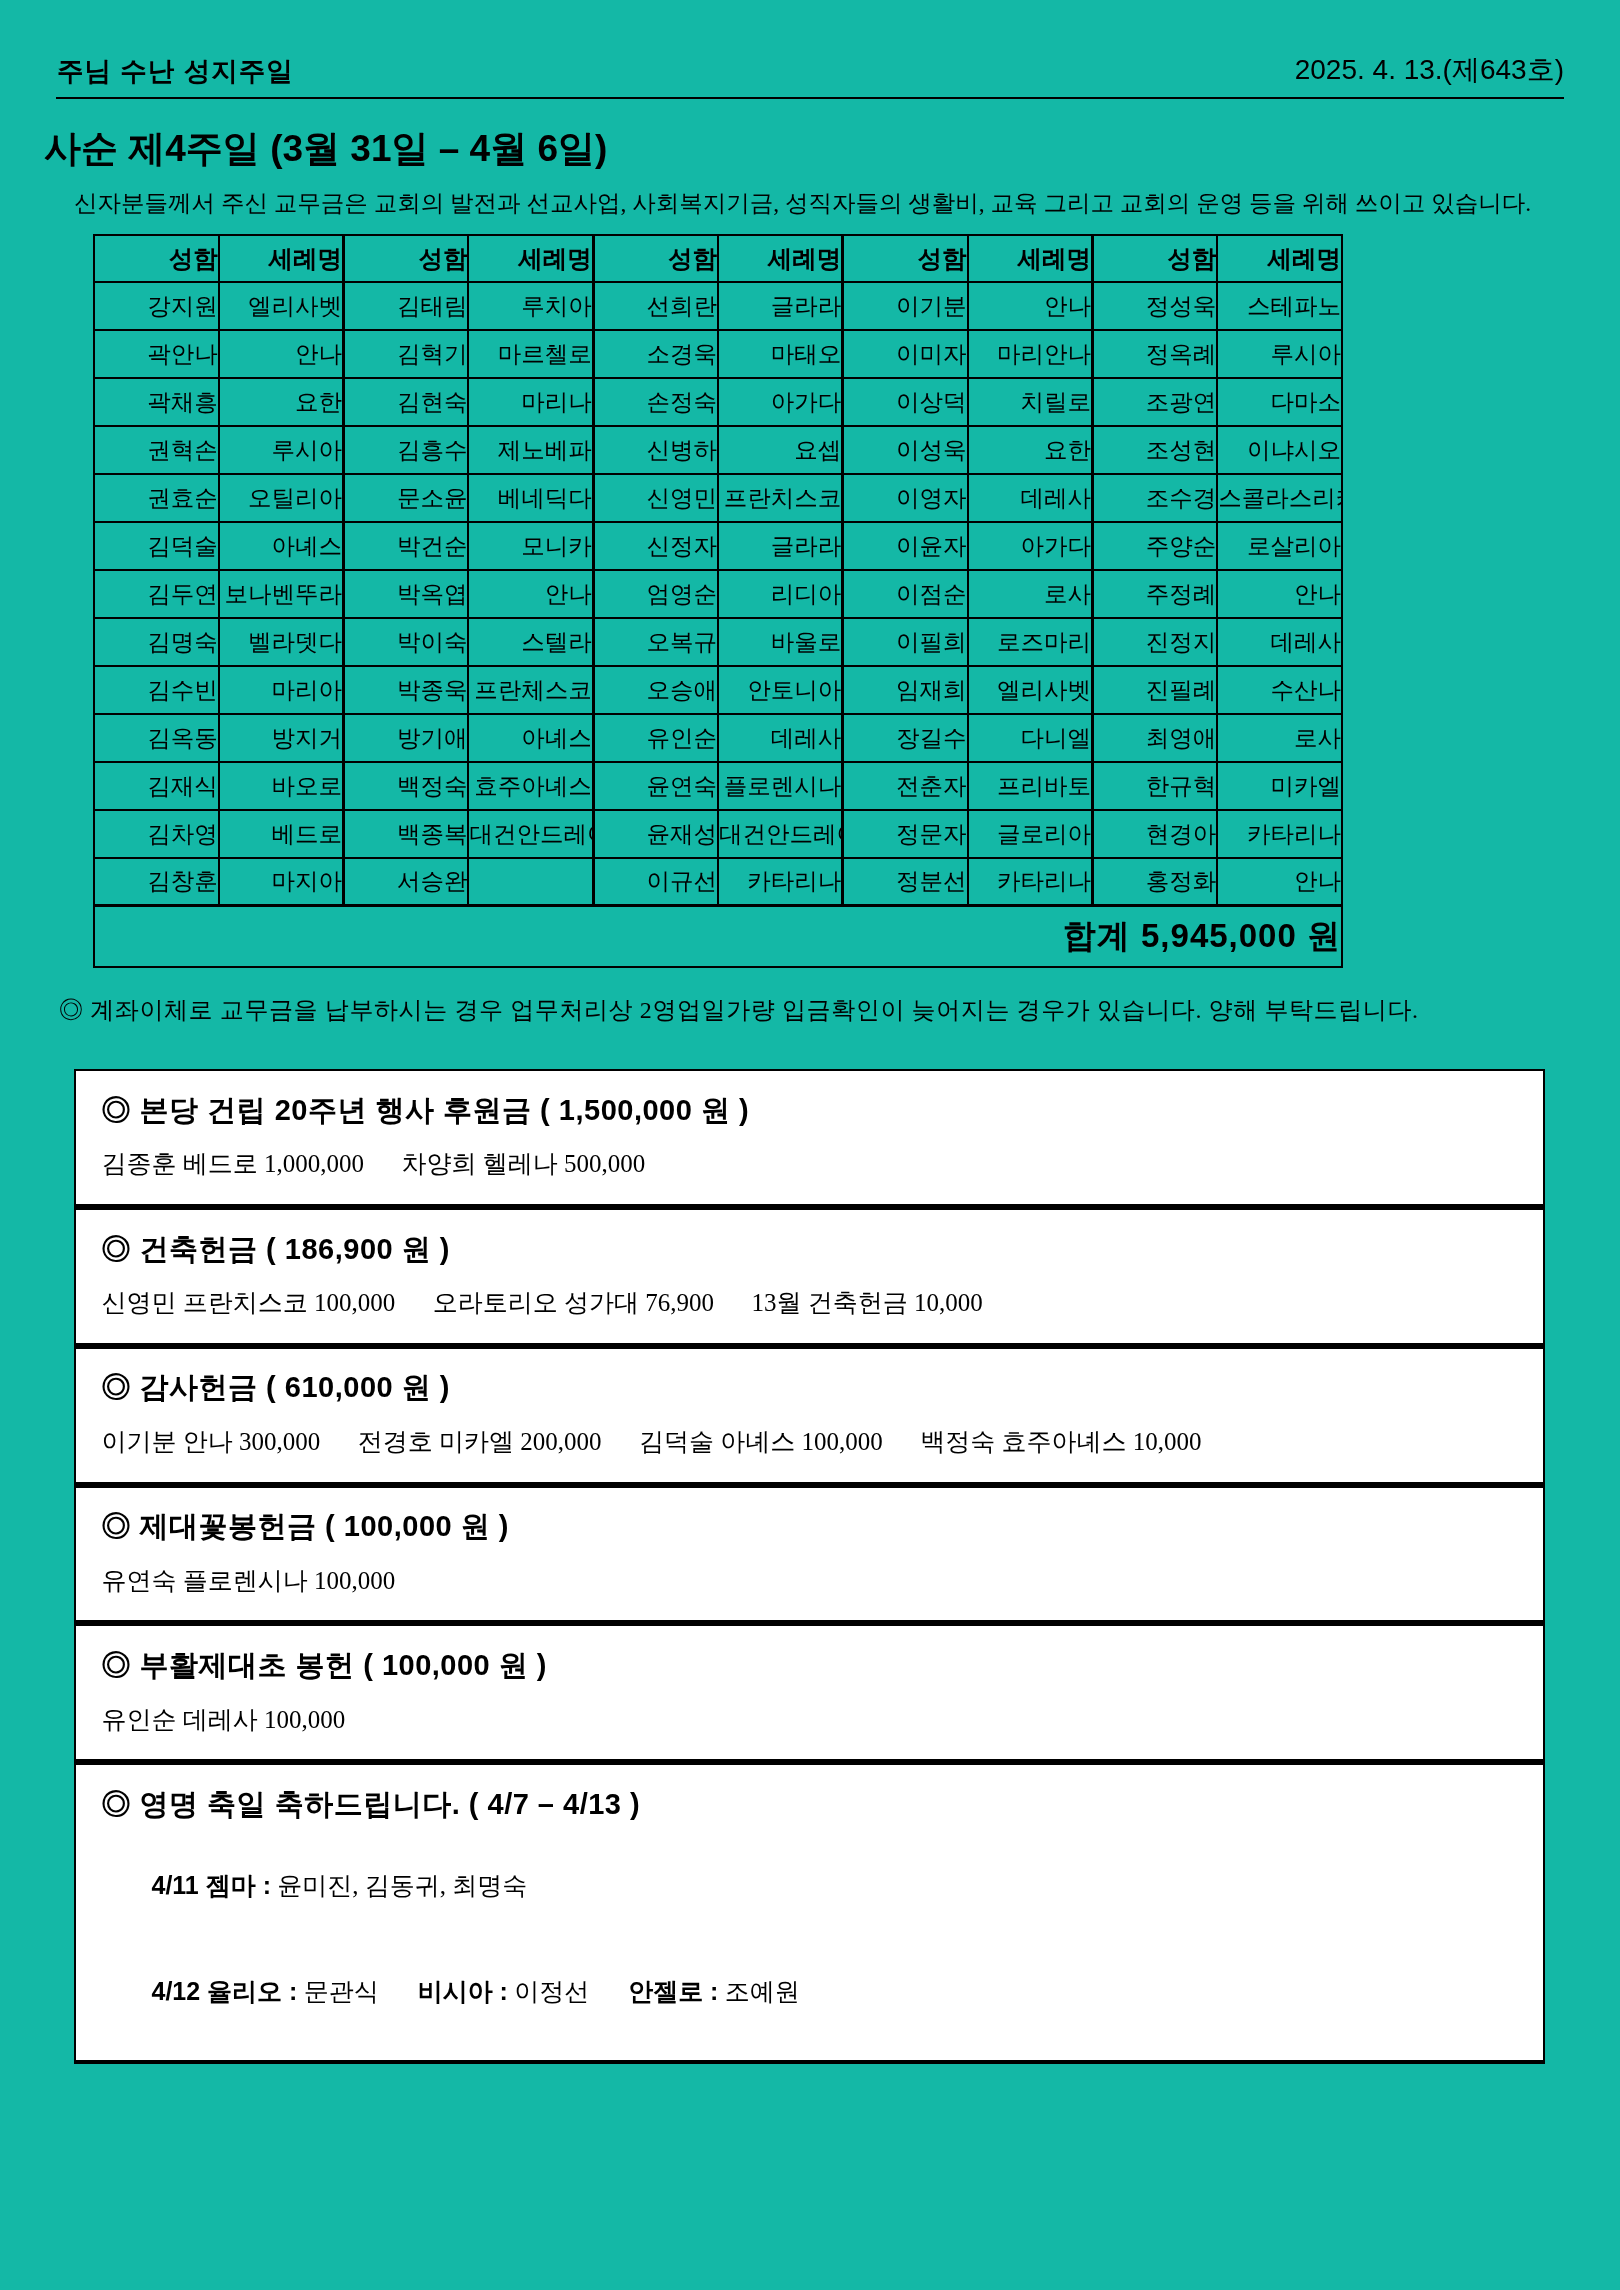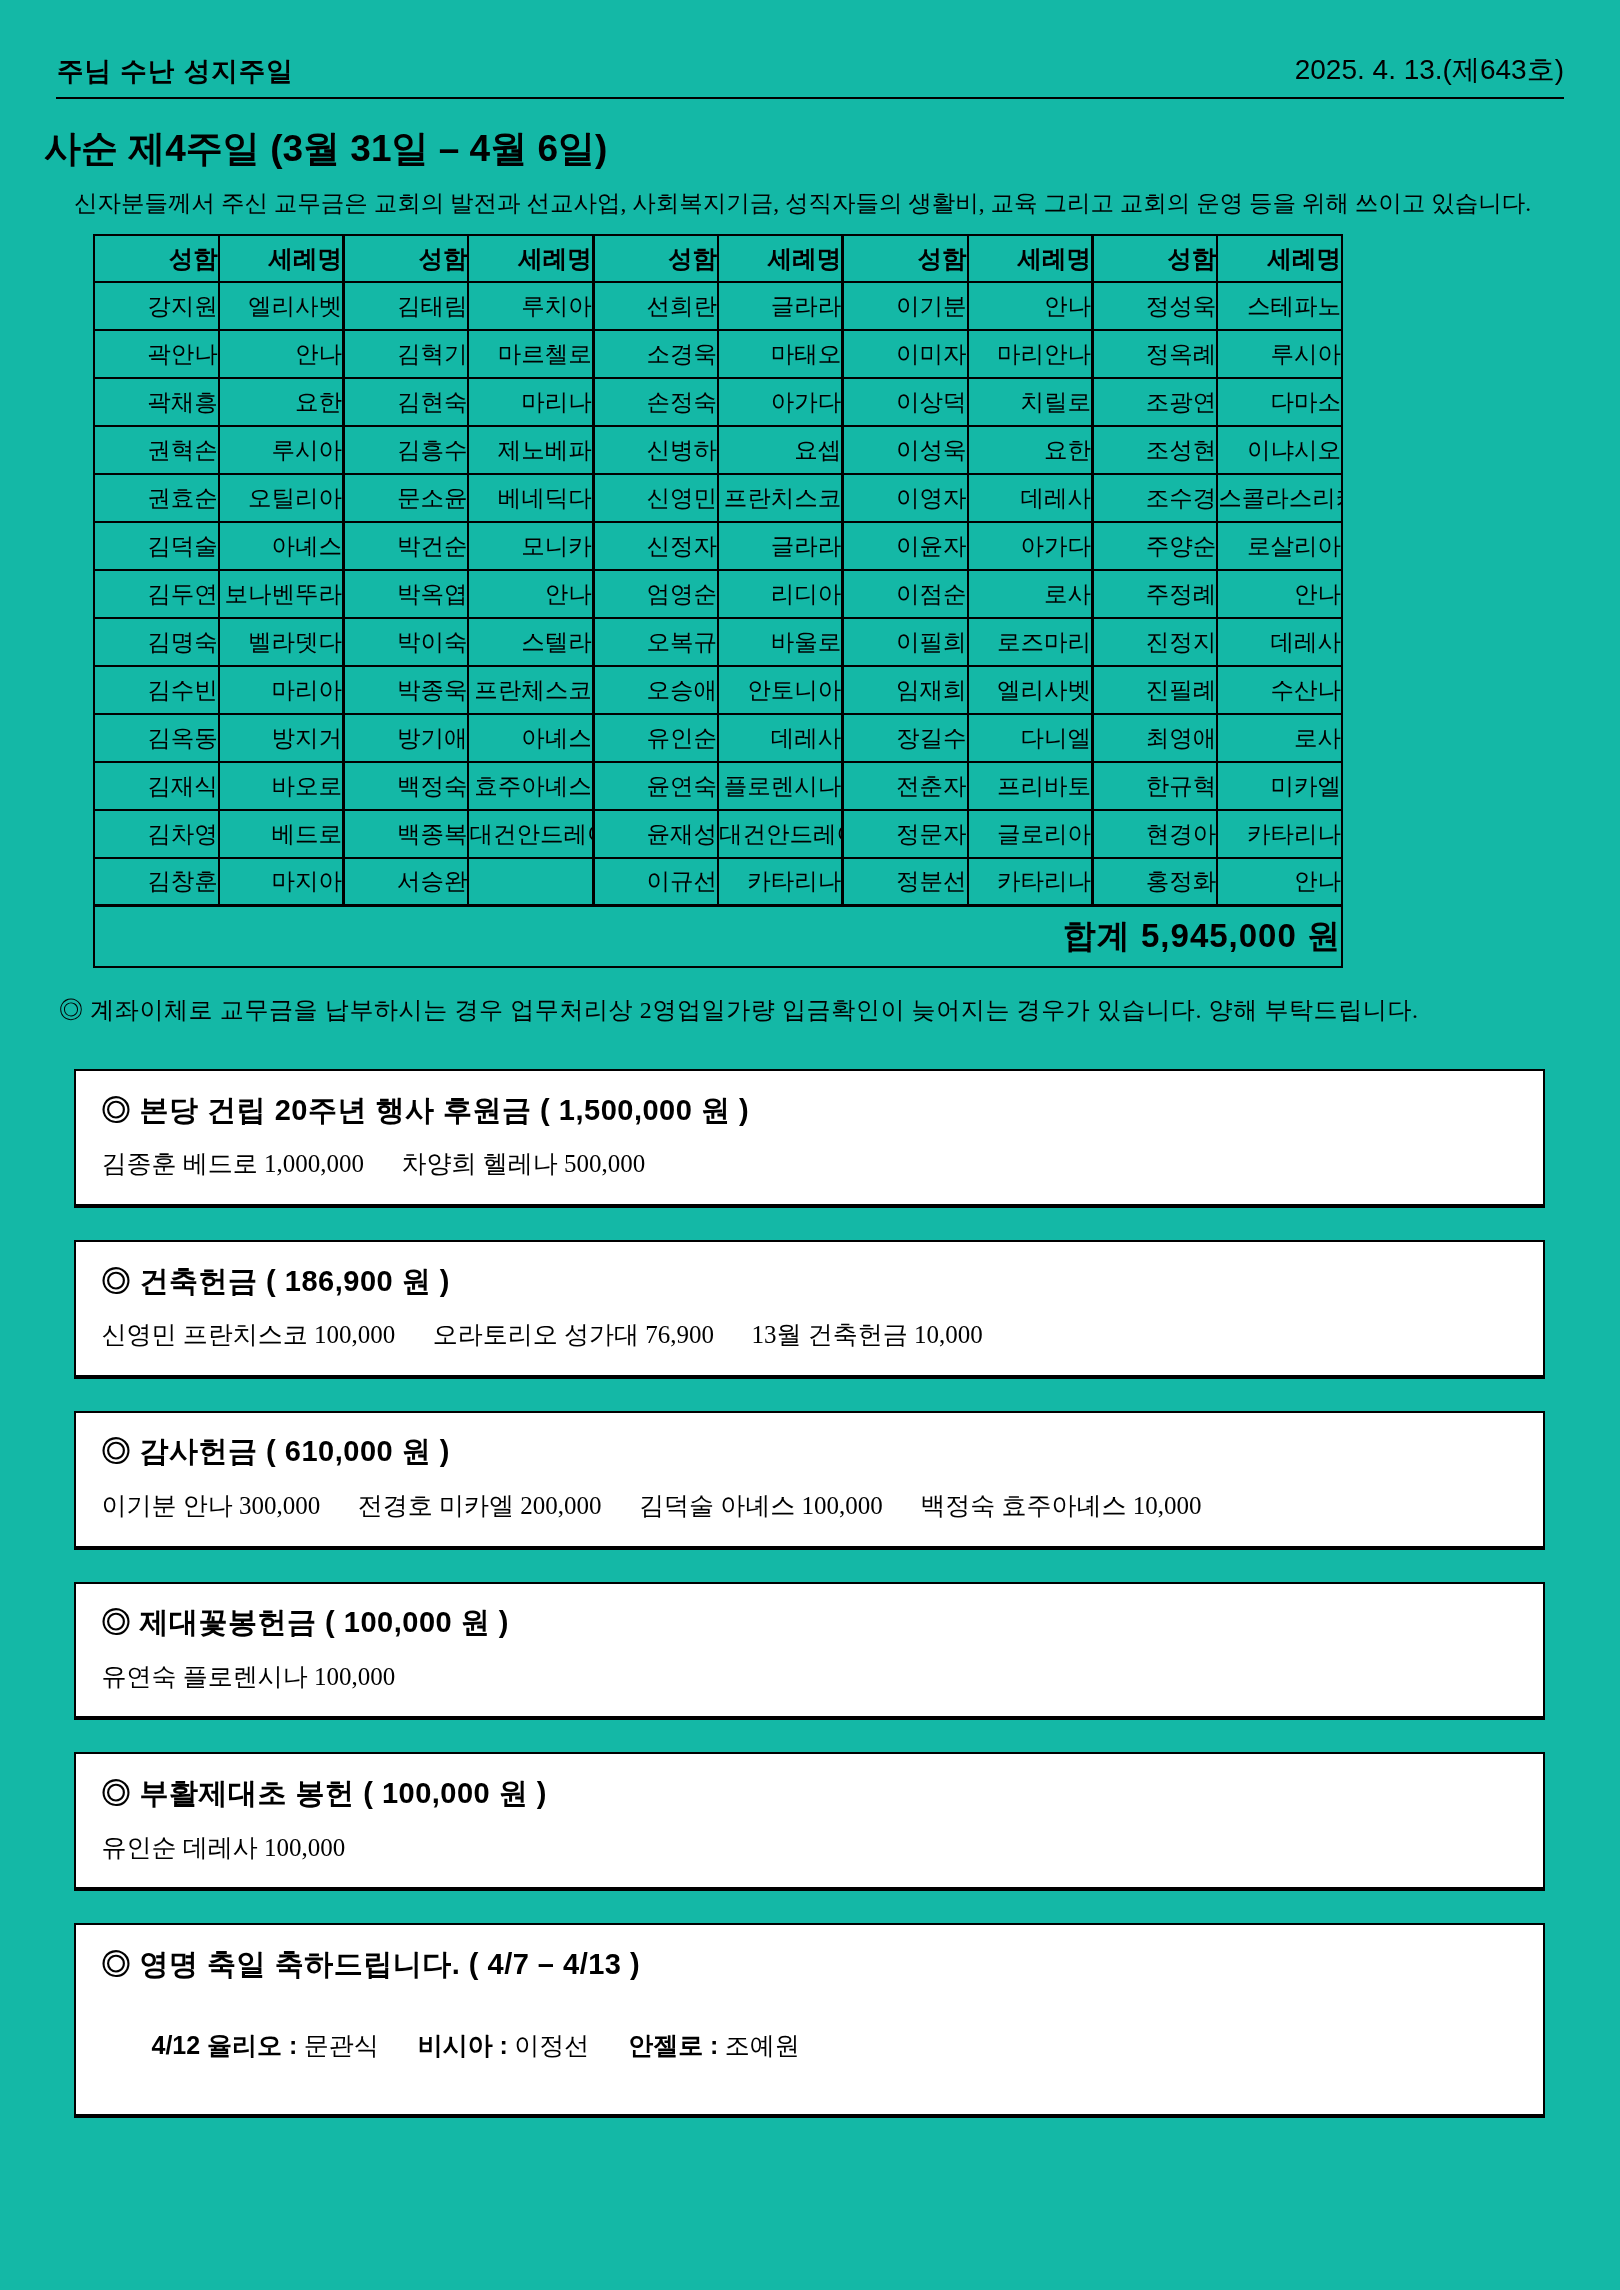--- a/index.html
+++ b/index.html
@@ -92,21 +92,20 @@
   }
   
   .boxes {
     margin: 43px 0 0 74px;
     width: 1471px;
   }
   .don-box {
     border: 2.9px solid #000;
     border-bottom-width: 4.9px;
     padding: 19.6px 25.5px 23.5px 25.5px;
-    margin-bottom: 32px;
     background: #ffffff;
   }
   .don-box-title {
     font-family: "Liberation Sans", sans-serif;
     font-weight: bold;
     font-size: 29px;
     letter-spacing: 0.5px;
   }
   .don-box-content {
     margin-top: 16.7px;
@@ -344,19 +343,22 @@
     </div>
 
     <div class="don-box">
       <div class="don-box-title">◎  부활제대초 봉헌 (  100,000  원  )</div>
       <div class="don-box-content">유인순 데레사 100,000</div>
     </div>
 
     <div class="don-box">
       <div class="don-box-title">◎  영명 축일 축하드립니다. (  4/7 – 4/13  )</div>
       <div class="feast-line">
+        <span class="feast-label">4/11 젬마 :</span><span> 윤미진, 김동귀, 최명숙</span>
+      </div>
+      <div class="feast-line">
         <span class="feast-label">4/12 율리오 :</span><span> 문관식</span><span class="feast-gap"></span><span class="feast-label">비시아 :</span><span> 이정선</span><span class="feast-gap"></span><span class="feast-label">안젤로 :</span><span> 조예원</span>
       </div>
     </div>
 
   </div>
 </div>
 
 
 </body></html>

